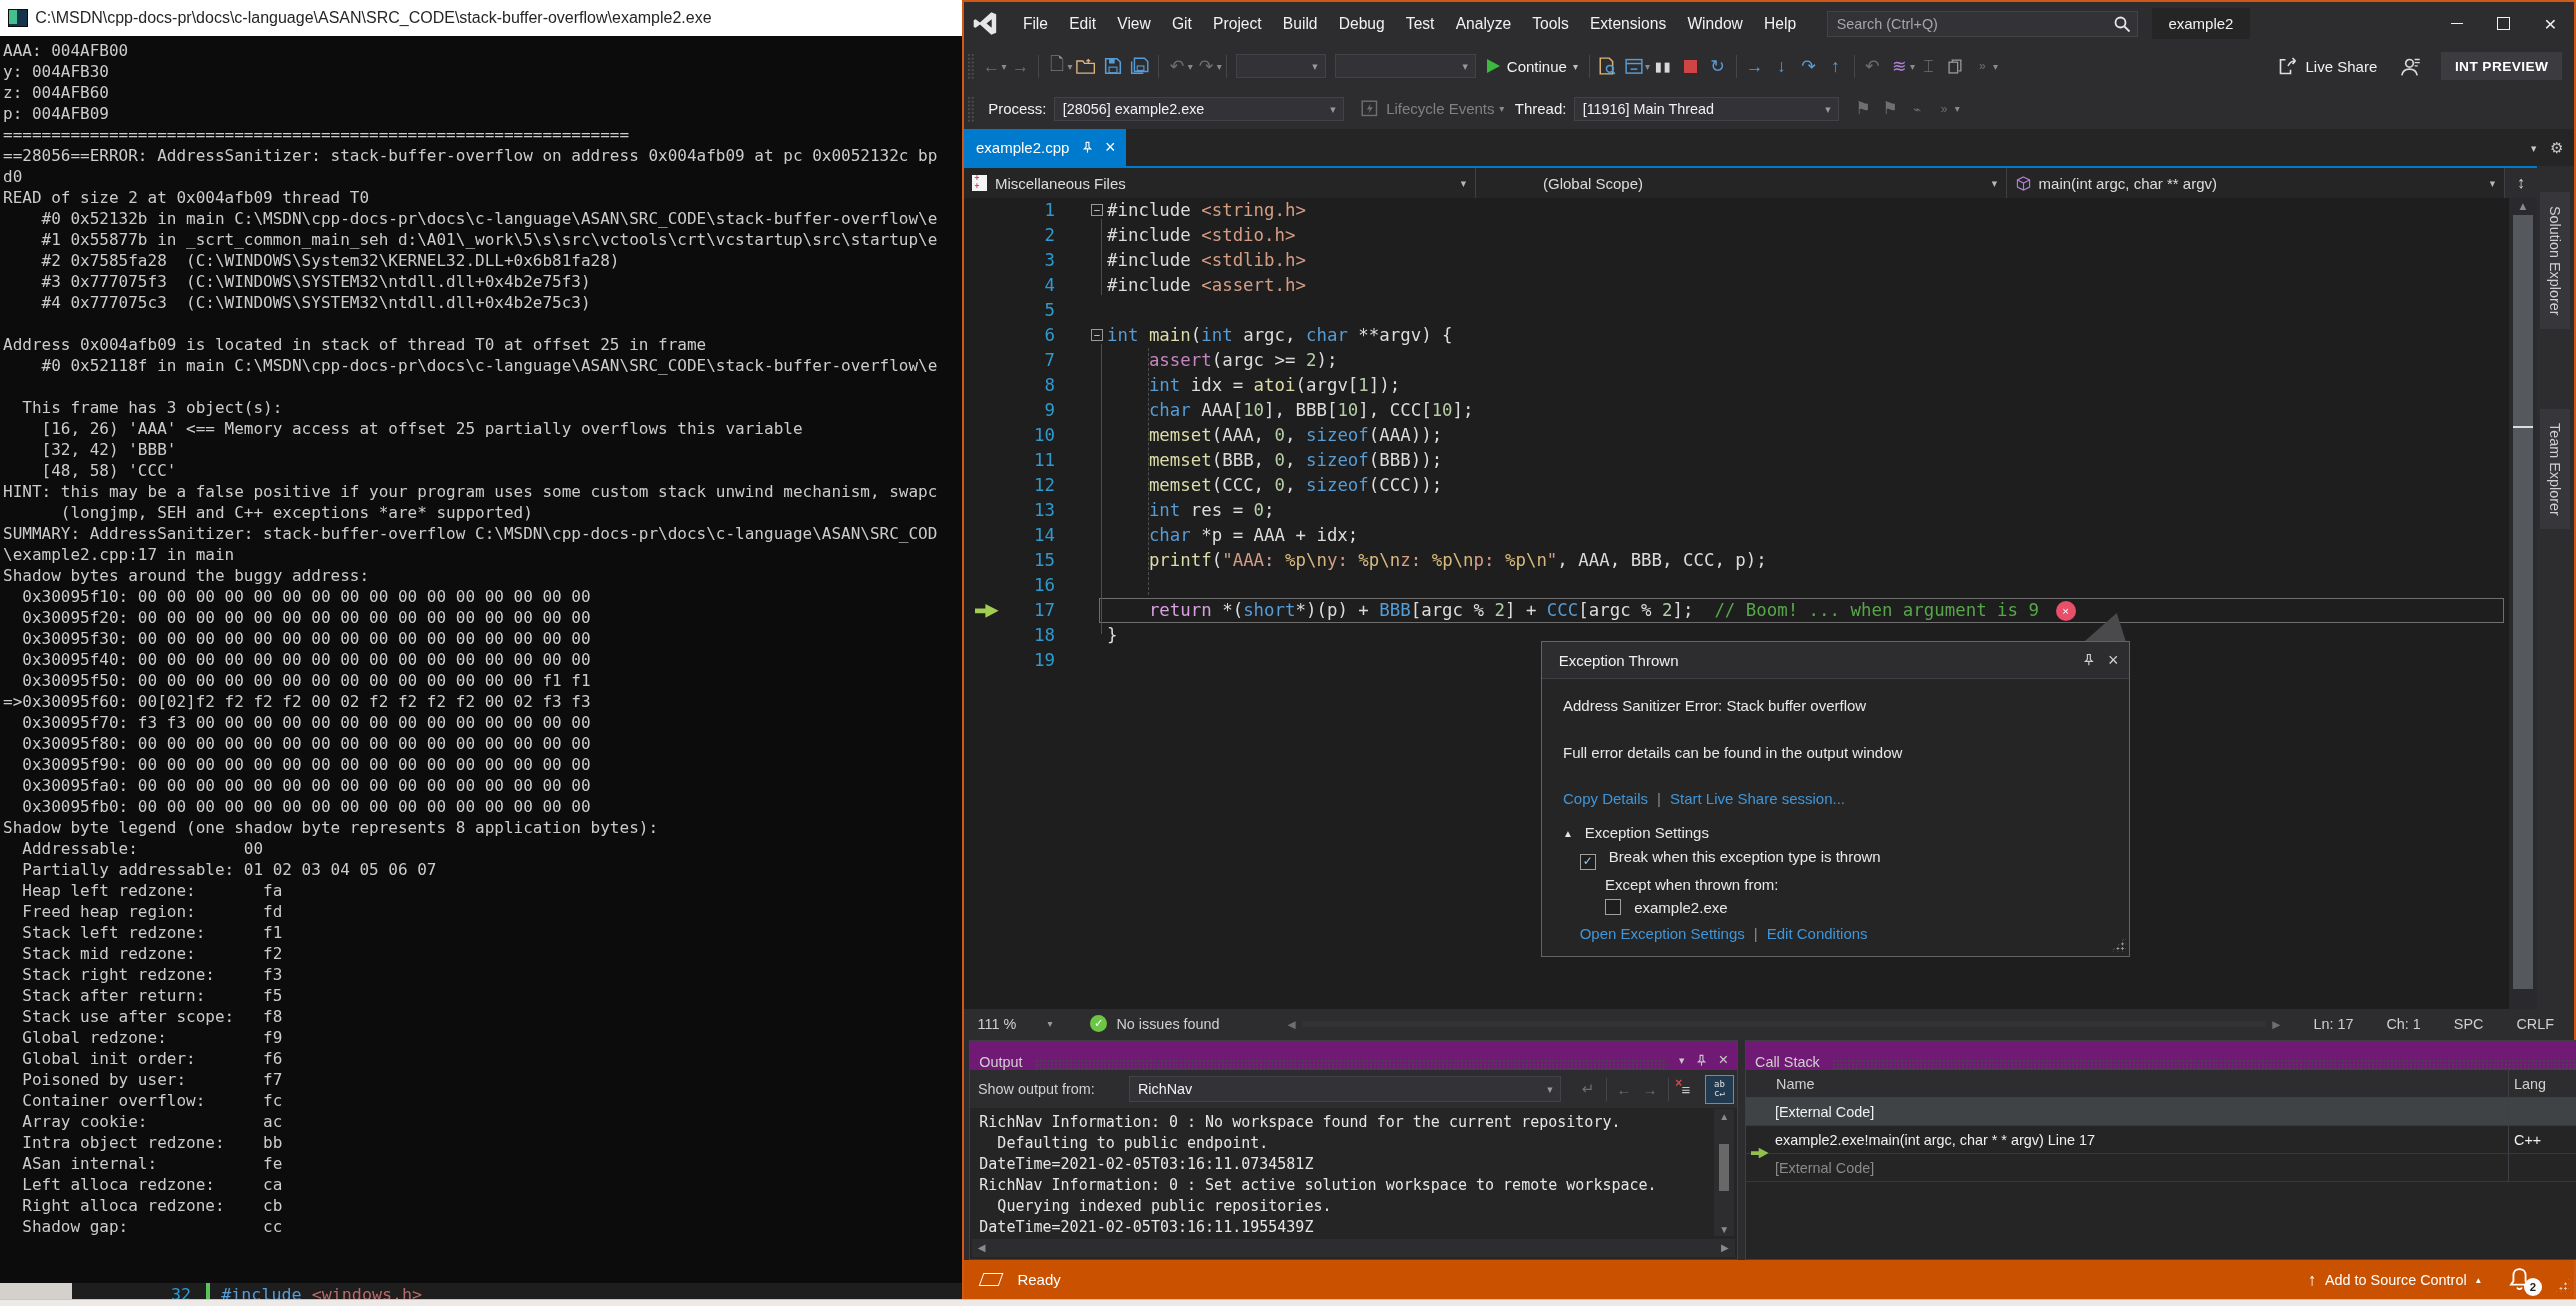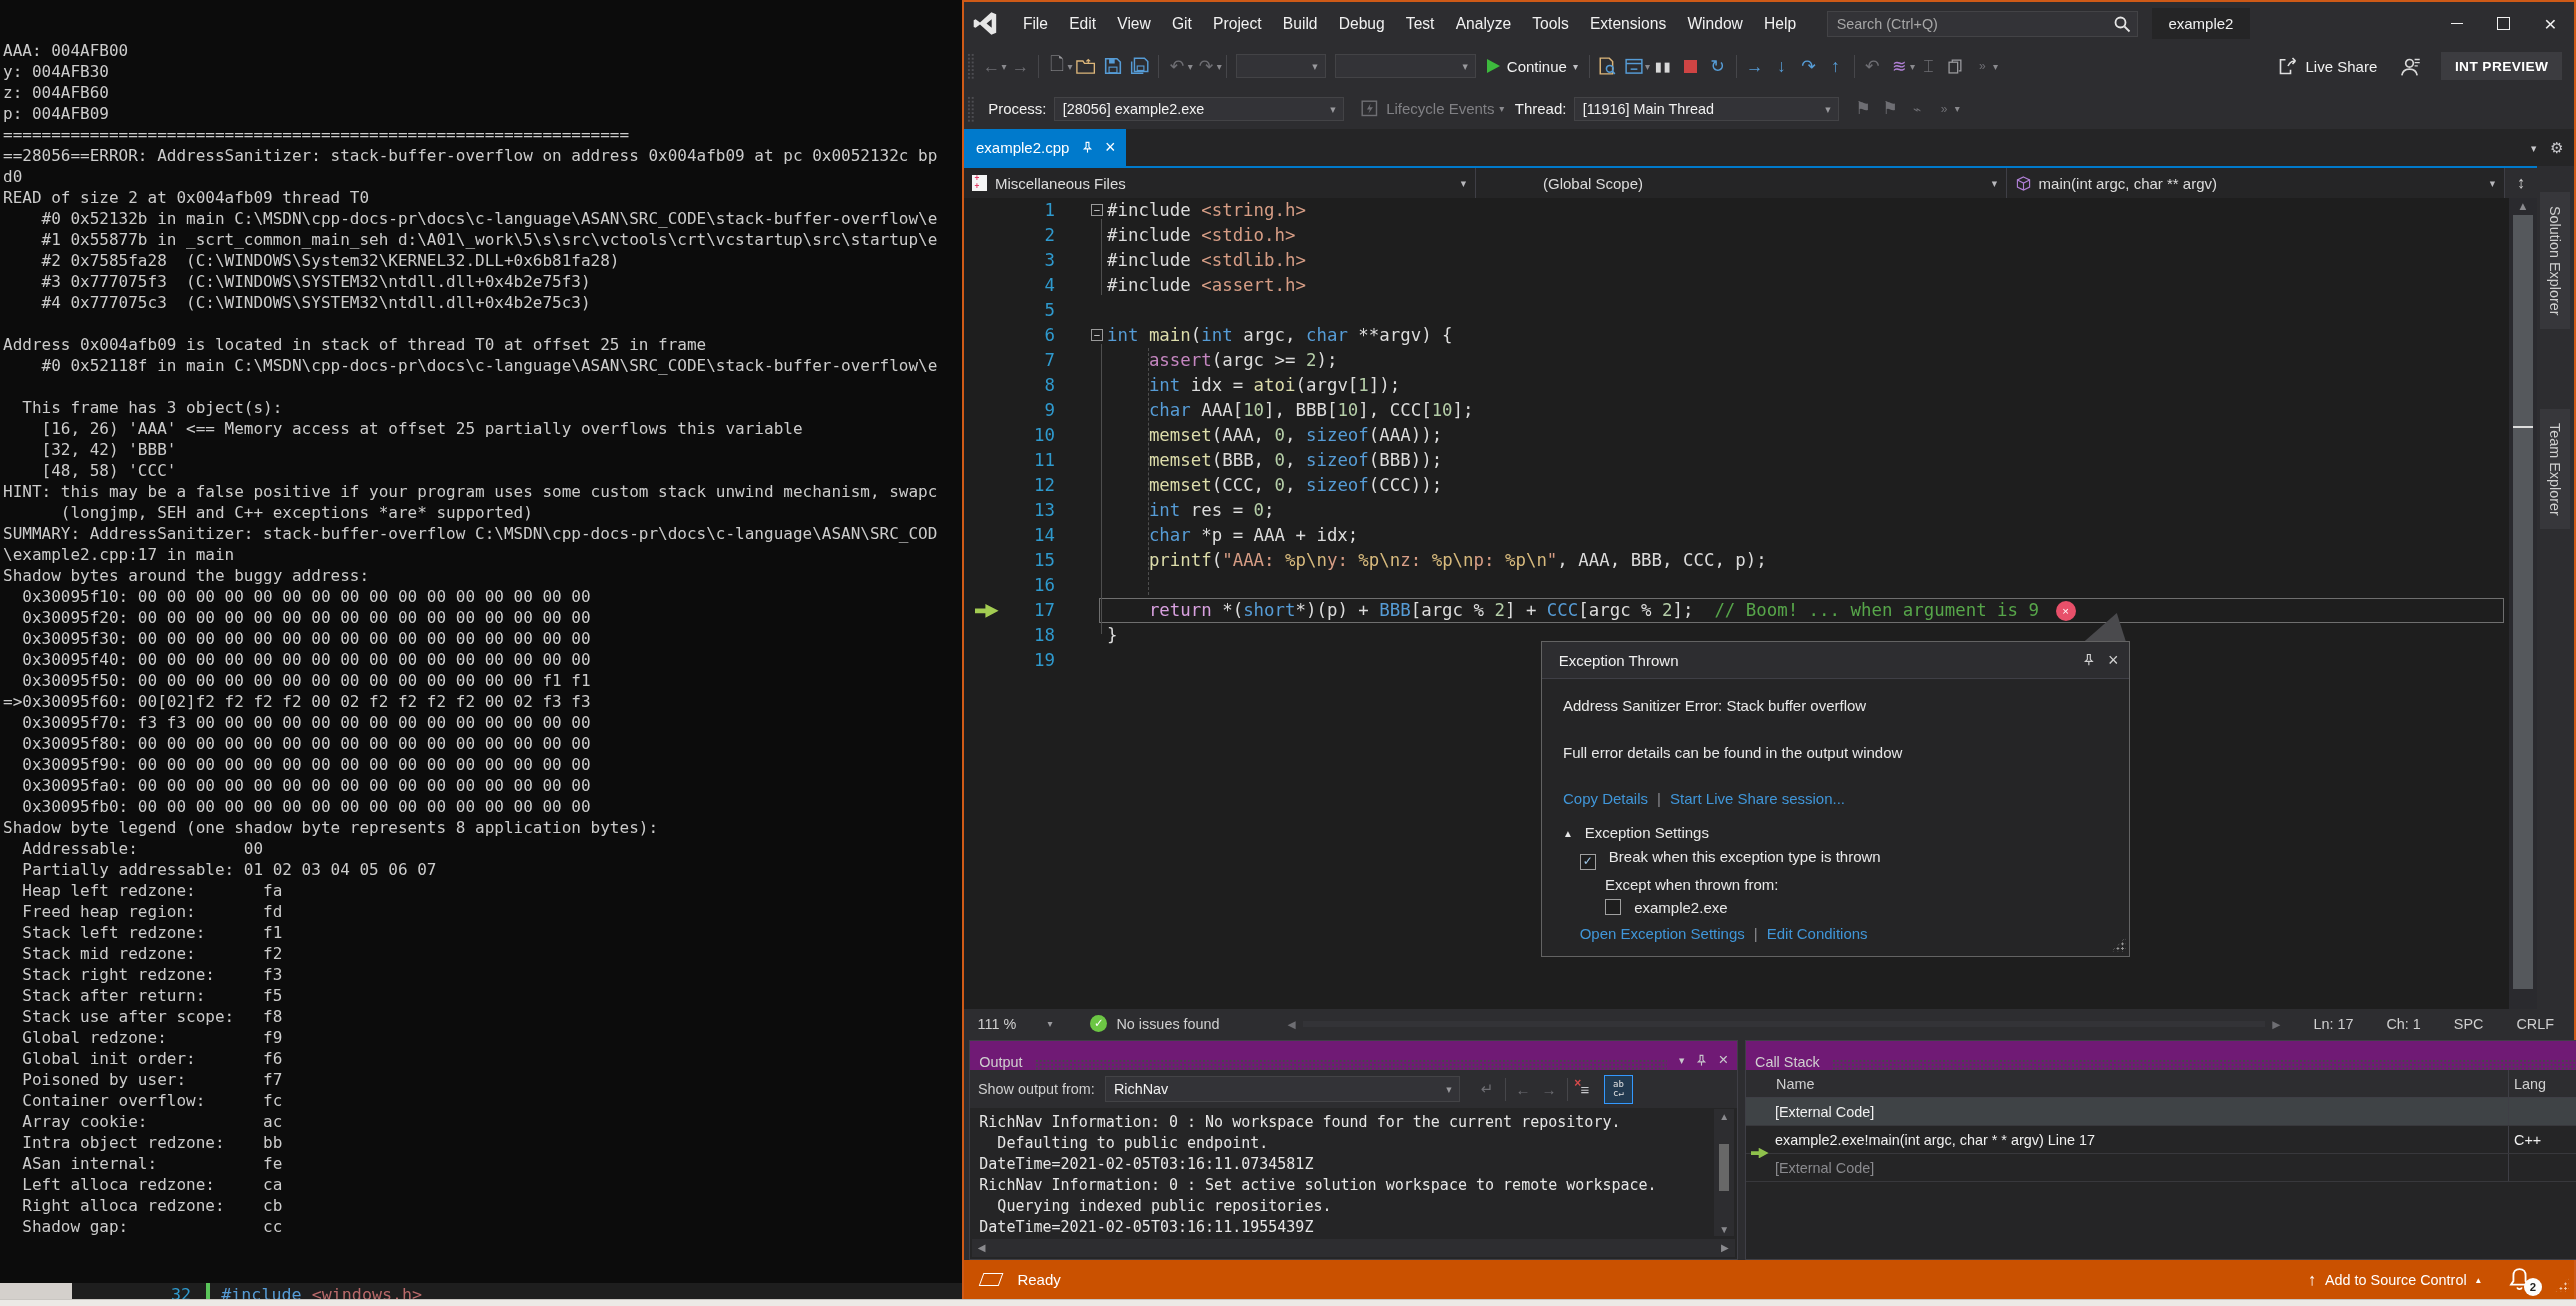--- a/index.html
+++ b/index.html
@@ -129,21 +129,21 @@
   .panel{position:absolute;top:1038px;height:220px;background:#252526;border:0.8px solid #3f3f46;box-sizing:border-box;}
   .panel-title{height:29px;display:flex;align-items:flex-end;color:#d0d0d0;font-size:14.4px;background:#701a75;}
   .panel-title .cap{margin-left:9px;flex:0 0 auto;}
   .drag-dots{flex:1;height:10.6px;margin:0 12px;background-image:radial-gradient(#47474b 1px,transparent 1.1px);background-size:3.8px 3.8px;}
   .panel-title .icons{display:flex;align-items:center;padding-right:9px;color:#c8c8cc;}
   .panel-title .icons .dd{font-size:10.6px;margin-right:10.6px;}
   .panel-title .icons .x{font-size:16.7px;margin-left:10.6px;}
   #output-panel{left:5.3px;width:769px;}
   #output-toolbar{height:38px;display:flex;align-items:center;background:#2d2d30;}
   #output-toolbar .lbl2{color:#d0d0d0;font-size:14.4px;margin:0 10.6px 0 7.6px;}
-  #richnav-combo{width:355px;height:26px;}
+  #richnav-combo{width:432px;height:26px;margin-left:24px;}
   .ot-icon{display:inline-flex;align-items:center;justify-content:center;width:26px;height:26px;color:#6e6e73;font-size:15px;}
   #clear-icon{color:#c8c8cc;position:relative;}
   #clear-icon .redx{position:absolute;left:2.3px;top:0px;color:#d64a4a;font-size:12px;font-weight:bold;}
   #wrap-btn{width:29px;height:29px;border:1.5px solid #3399ff;background:#223a50;display:flex;align-items:center;justify-content:center;box-sizing:border-box;margin-left:6px;}
   #wrap-btn .g{color:#e0e0e0;font-size:9px;line-height:9px;text-align:center;font-family:"DejaVu Sans Mono",monospace;white-space:pre;}
   #output-pre{position:absolute;left:9px;top:71px;width:728px;height:121px;margin:0;font-family:"DejaVu Sans Mono",monospace;
      font-size:15px;line-height:21px;color:#e6e6e6;white-space:pre;overflow:hidden;}
   #output-vscroll{position:absolute;right:3px;top:68px;width:20px;height:127px;background:#2d2d30;}
   #output-vscroll .ar{position:absolute;left:0;width:20px;text-align:center;color:#8a8a8e;font-size:10px;}
   #output-vthumb{position:absolute;left:4.6px;top:35px;width:10.6px;height:47px;background:#686868;}
@@ -175,20 +175,24 @@
   #bell-badge{position:absolute;right:-7.6px;bottom:-3px;width:18px;height:18px;border-radius:50%;background:#fdfdfd;color:#1e1e1e;
      font-size:11.4px;font-weight:bold;text-align:center;line-height:18px;}
   #sb-grip{width:15px;height:15px;margin:10.6px 4.6px 0 20px;background-image:radial-gradient(#f0cdb4 1.1px,transparent 1.2px);
      background-size:4.6px 4.6px;clip-path:polygon(100% 0,100% 100%,0 100%);}
   svg{display:block;}
 </style>
 </head>
 <body>
 
 <div id="console" class="abs">
+  <div id="console-titlebar" class="abs">
+    <div id="console-icon"></div>
+    <div id="console-title">C:\MSDN\cpp-docs-pr\docs\c-language\ASAN\SRC_CODE\stack-buffer-overflow\example2.exe</div>
+  </div>
   <pre id="console-pre">AAA: 004AFB00
 y: 004AFB30
 z: 004AFB60
 p: 004AFB09
 =================================================================
 ==28056==ERROR: AddressSanitizer: stack-buffer-overflow on address 0x004afb09 at pc 0x0052132c bp
 d0
 READ of size 2 at 0x004afb09 thread T0
     #0 0x52132b in main C:\MSDN\cpp-docs-pr\docs\c-language\ASAN\SRC_CODE\stack-buffer-overflow\e
     #1 0x55877b in _scrt_common_main_seh d:\A01\_work\5\s\src\vctools\crt\vcstartup\src\startup\e

